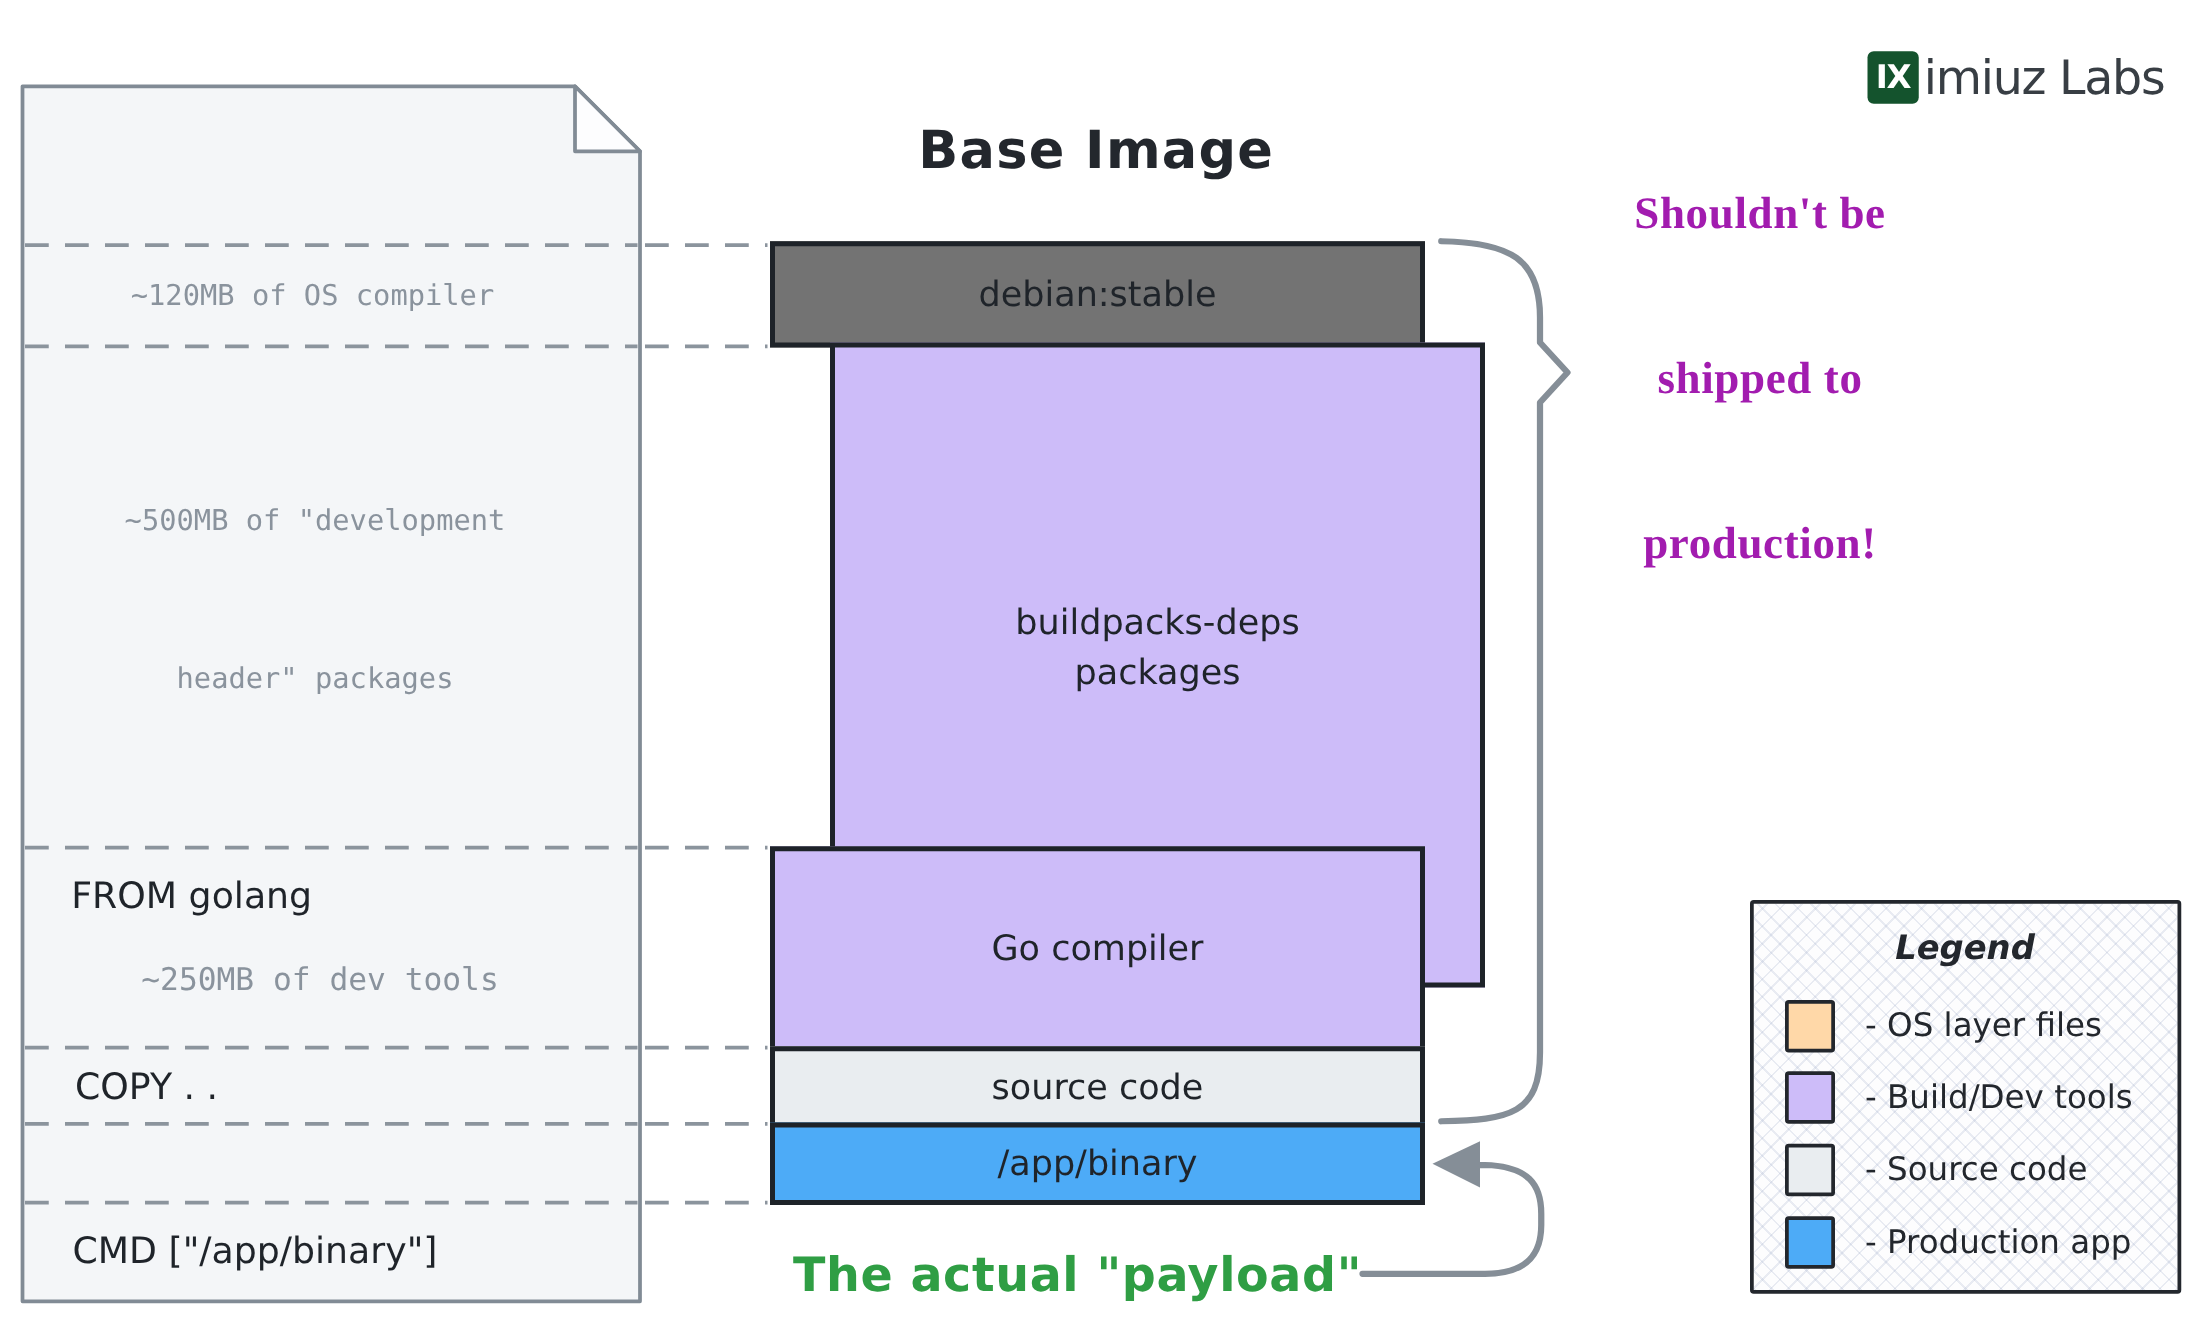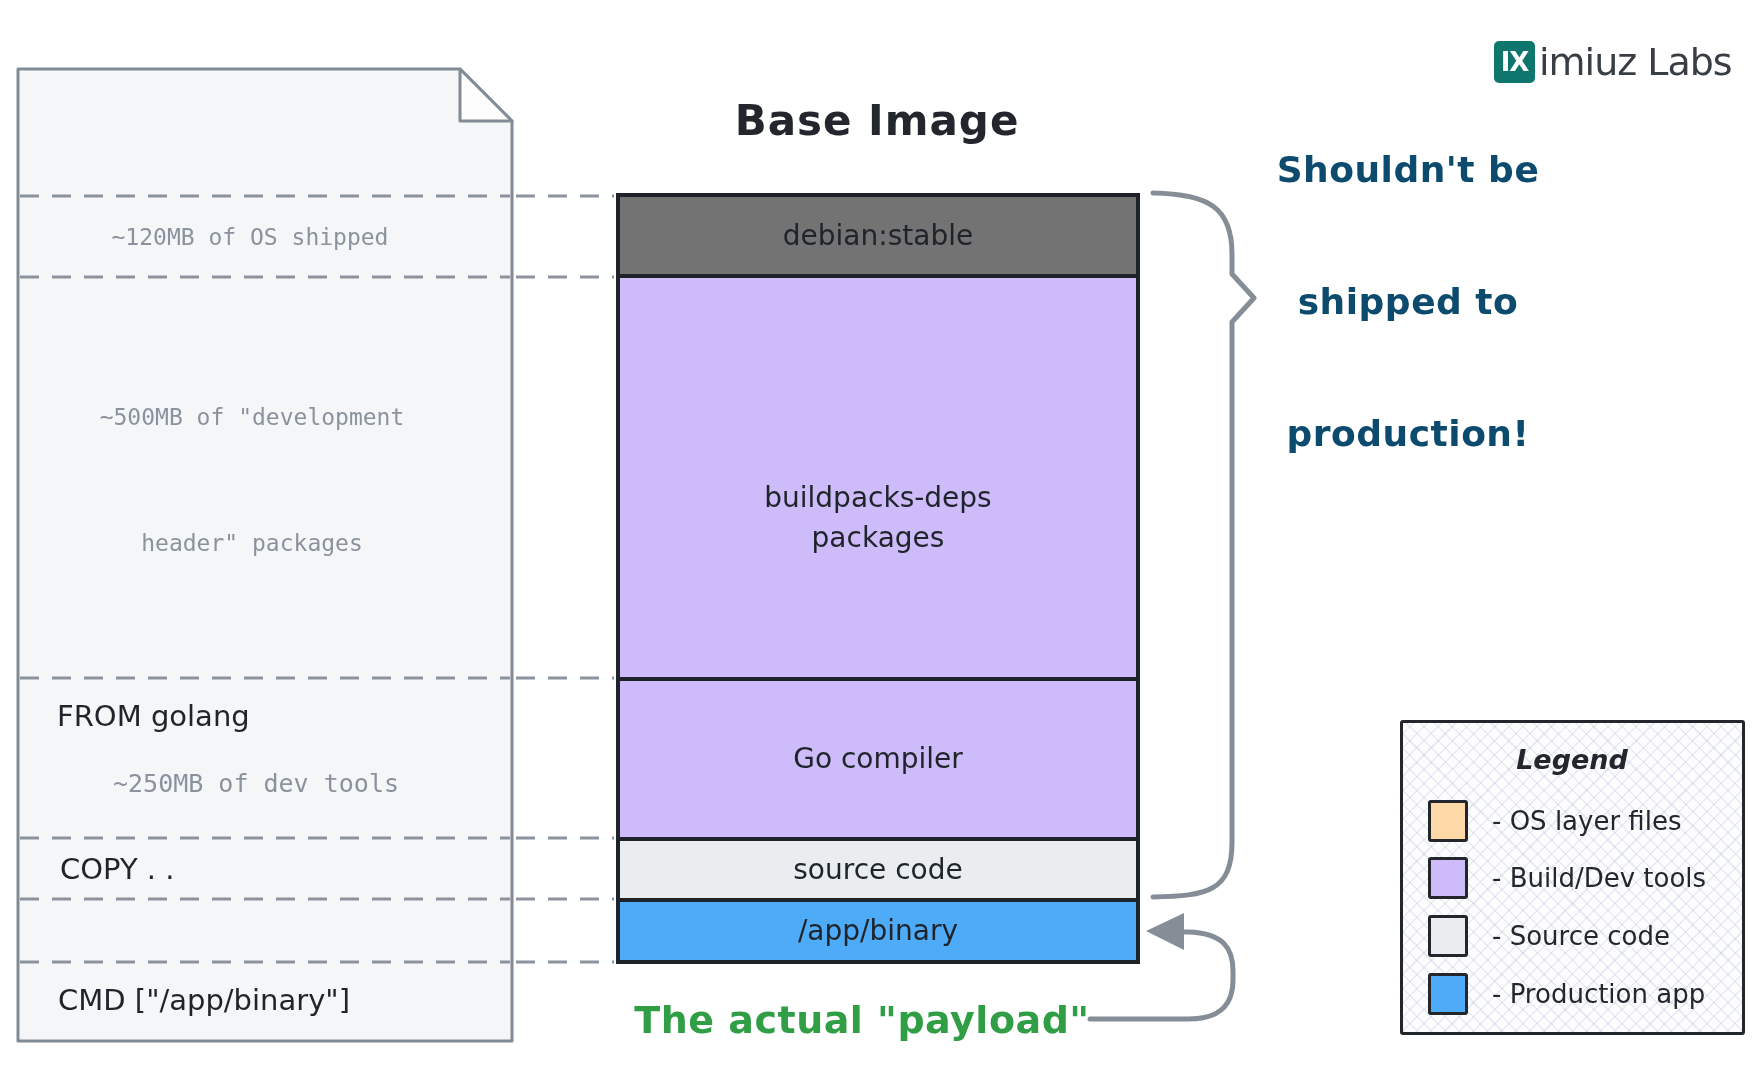--- a/index.html
+++ b/index.html
@@ -47,21 +47,21 @@
   .legend-title{font-size:27px;font-weight:600;color:#23272d;}
   .legend-swatch{
     position:absolute;left:1428px;width:40px;height:42px;box-sizing:border-box;
     border:3px solid #23272d;border-radius:3px;
   }
   .legend-label{font-size:26px;font-weight:500;color:#23272d;left:1492px;}
 
   
   .logo{position:absolute;left:1494px;top:40px;display:flex;align-items:center;}
   .logo-badge{
-    width:41px;height:42px;background:#0f766e;border-radius:5px;
+    width:41px;height:42px;background:#14532d;border-radius:5px;
     display:flex;align-items:center;justify-content:center;
     color:#ffffff;font-size:26px;font-weight:bold;letter-spacing:-1px;
   }
   .logo-text{font-size:38px;font-weight:500;color:#383e44;margin-left:4px;letter-spacing:-1px;}
 </style>
 </head>
 <body>
 
 <div class="canvas">
 
@@ -86,21 +86,21 @@
       <line x1="516" y1="962" x2="614" y2="962"></line>
     </g>
 
     <path d="M1153,193 C1208,194 1232,207 1232,254 L1232,274 L1254,298 L1232,322 L1232,842 C1232,891 1208,896 1153,897" fill="none" stroke="#858e97" stroke-width="5" stroke-linecap="round" stroke-linejoin="round"></path>
 
     <path d="M1090,1019 L1188,1019 C1223,1019 1233,1002 1233,980 L1233,971 C1233,948 1223,933 1188,932 L1183,932" fill="none" stroke="#858e97" stroke-width="5" stroke-linecap="round"></path>
     <polygon points="1146,931 1184,913 1184,950" fill="#858e97"></polygon>
   </svg>
 
 
-  <div class="abs ctr mono doc-note gray-ink" style="left:250px;top:237px;">~120MB of OS shipped</div>
+  <div class="abs ctr mono doc-note gray-ink" style="left:250px;top:237px;">~120MB of OS compiler</div>
 
   <div class="abs ctr mono doc-note gray-ink" style="left:252px;top:480px;">
     <div>~500MB of "development</div>
     <div>header" packages</div>
   </div>
 
   <div class="abs vctr directive black-ink" style="left:57px;top:716px;">FROM golang</div>
 
   <div class="abs ctr mono doc-note doc-note-lg gray-ink" style="left:256px;top:784px;">~250MB of dev tools</div>
 
@@ -108,40 +108,40 @@
 
 
   <div class="abs vctr directive black-ink" style="left:58px;top:1000px;">CMD ["/app/binary"]</div>
 
   <div class="abs ctr hand diagram-title" style="left:877px;top:120px;">Base Image</div>
 
   <div class="layer" style="top: 193px; height: 85px; background-color: #737373;">
     <span>debian:stable</span>
   </div>
 
-  <div class="layer" style="top: 274px; height: 516px; background-color: rgb(205, 188, 249);">
+  <div class="layer" style="top: 274px; height: 516px; background-color: rgb(205, 188, 249); margin-left: 48px;">
     <span style="transform:translateY(-14px);">
       <span style="display:block;">buildpacks-deps</span>
       <span style="display:block;">packages</span>
     </span>
   </div>
 
   <div class="layer" style="top: 677px; height: 164px; background-color: rgb(205, 188, 249);">
     <span>Go compiler</span>
   </div>
 
   <div class="layer" style="top: 837px; height: 65px; background-color: rgb(233, 237, 240);">
     <span>source code</span>
   </div>
 
   <div class="layer" style="top: 898px; height: 66px; background-color: rgb(77, 171, 247);">
     <span>/app/binary</span>
   </div>
 
-  <div class="abs ctr hand warning-note" style="left: 1408px; top: 302px; color: #0c4a6e;">
+  <div class="abs ctr hand warning-note" style="left: 1408px; top: 302px; color: #a21caf; font-family: Liberation Serif, serif;">
     <div>Shouldn't be</div>
     <div>shipped to</div>
     <div>production!</div>
   </div>
 
   <div class="abs ctr hand payload-note" style="left: 862px; top: 1020px; color: rgb(47, 158, 68);">The actual "payload"</div>
 
   <div class="legend-box"></div>
   <div class="abs ctr hand legend-title" style="left:1572px;top:759px;font-style:italic;">Legend</div>
 

